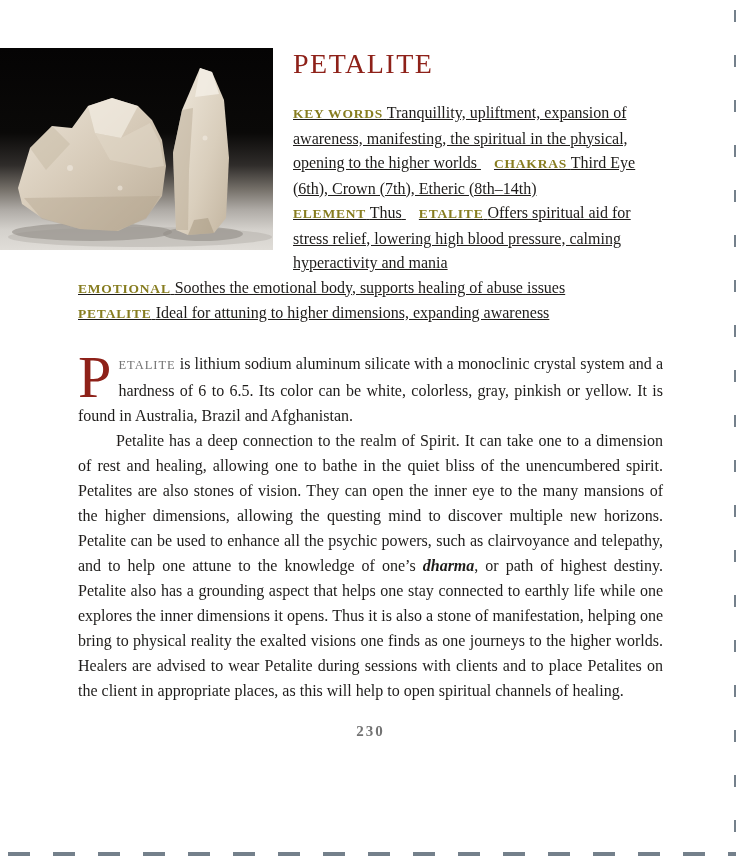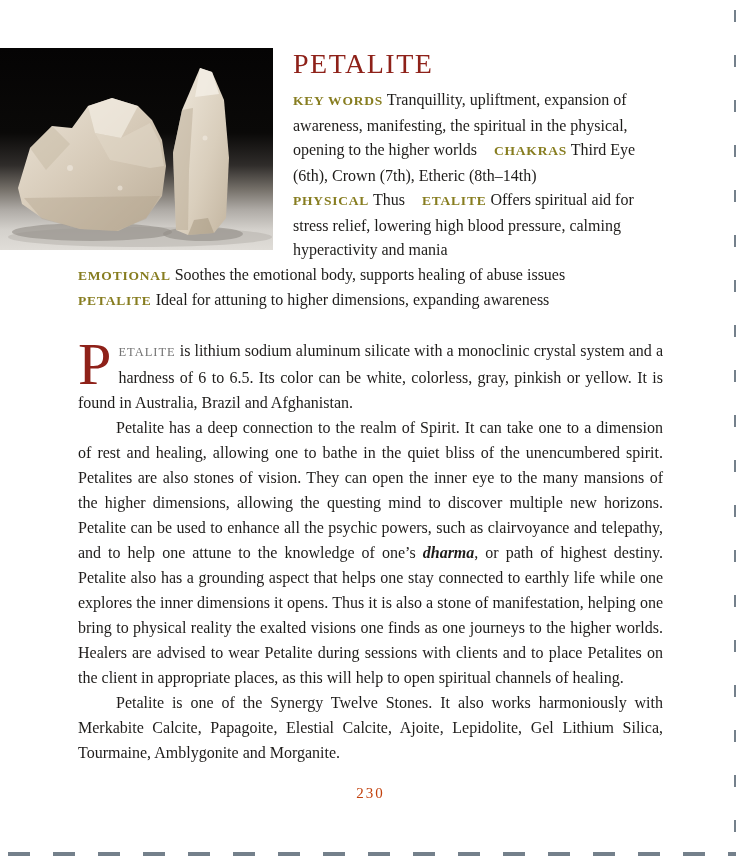--- a/index.html
+++ b/index.html
@@ -30,24 +30,25 @@
     font-size: 28px;
     font-weight: 400;
     letter-spacing: 1.5px;
     color: #8e2119;
     margin-top: 48px;
     line-height: 32px;
   }
 
   
   .attrs {
-    margin-top: 8px;
+    margin-top: 21px;
     font-size: 16px;
     line-height: 24.5px;
     text-align: left;
+    text-decoration: underline;
   }
   .attr-label {
     font-weight: bold;
     color: #877d20;
     font-size: 13.5px;
     letter-spacing: 0.8px;
   }
   .label-gap { margin-left: 13px; }
 
   
@@ -72,24 +73,24 @@
     font-size: 12.5px;
     letter-spacing: 1px;
   }
   .italic { font-style: italic; font-weight: bold; }
 
   
   .pageno {
     clear: both;
     margin-top: 20px;
     text-align: center;
-    font-weight: normal;
+    font-weight: bold;
     font-size: 15px;
     letter-spacing: 2px;
-    color: #c2410c;
+    color: #737373;
   }
 
   
   .dash-right {
     position: absolute;
     top: 10px; right: 0; bottom: 0;
     width: 2px;
     background: repeating-linear-gradient(180deg, #74808b 0 12px, transparent 12px 45px);
   }
   .dash-bottom {
@@ -148,36 +149,35 @@
     </figure>
 
     <h1 class="title">PETALITE</h1>
 
     <p class="attrs">
       <span class="attr-label">KEY WORDS</span>
       <span>Tranquillity, upliftment, expansion of awareness, manifesting, the spiritual in the physical, opening to the higher worlds</span>
       <span class="attr-label label-gap">CHAKRAS</span>
       <span>Third Eye (6th), Crown (7th), Etheric (8th–14th)</span>
       <br>
-      <span class="attr-label">PHYSICAL</span>
+      <span class="attr-label">ELEMENT</span>
       <span>Thus</span>
       <span class="attr-label label-gap">ETALITE</span>
       <span>Offers spiritual aid for stress relief, lowering high blood pressure, calming hyperactivity and mania</span>
       <br>
       <span class="attr-label">EMOTIONAL</span>
       <span>Soothes the emotional body, supports healing of abuse issues</span>
       <br>
       <span class="attr-label">PETALITE</span>
       <span>Ideal for attuning to higher dimensions, expanding awareness</span>
     </p>
 
     <div class="body-copy">
       <p><span class="dropcap">P</span><span class="sc-red">ETALITE</span><span> is lithium sodium aluminum silicate with a monoclinic crystal system and a hardness of 6 to 6.5. Its color can be white, colorless, gray, pinkish or yellow. It is found in Australia, Brazil and Afghanistan.</span></p>
       <p class="indent"><span>Petalite has a deep connection to the realm of Spirit. It can take one to a dimension of rest and healing, allowing one to bathe in the quiet bliss of the unencumbered spirit. Petalites are also stones of vision. They can open the inner eye to the many mansions of the higher dimensions, allowing the questing mind to discover multiple new horizons. Petalite can be used to enhance all the psychic powers, such as clairvoyance and telepathy, and to help one attune to the knowledge of one’s </span><span class="italic">dharma</span><span>, or path of highest destiny. Petalite also has a grounding aspect that helps one stay connected to earthly life while one explores the inner dimensions it opens. Thus it is also a stone of manifestation, helping one bring to physical reality the exalted visions one finds as one journeys to the higher worlds. Healers are advised to wear Petalite during sessions with clients and to place Petalites on the client in appropriate places, as this will help to open spiritual channels of healing.</span></p>
-      <p class="indent"><span>Petalite is one of the Synergy Twelve Stones. It also works harmoniously with Merkabite Calcite, Papagoite, Elestial Calcite, Ajoite, Lepidolite, Gel Lithium Silica, Tourmaine, Amblygonite and Morganite.</span></p>
     </div>
 
     <div class="pageno">230</div>
   </div>
 
   <div class="dash-right"></div>
   <div class="dash-bottom"></div>
 </div>
 
 </body></html>

